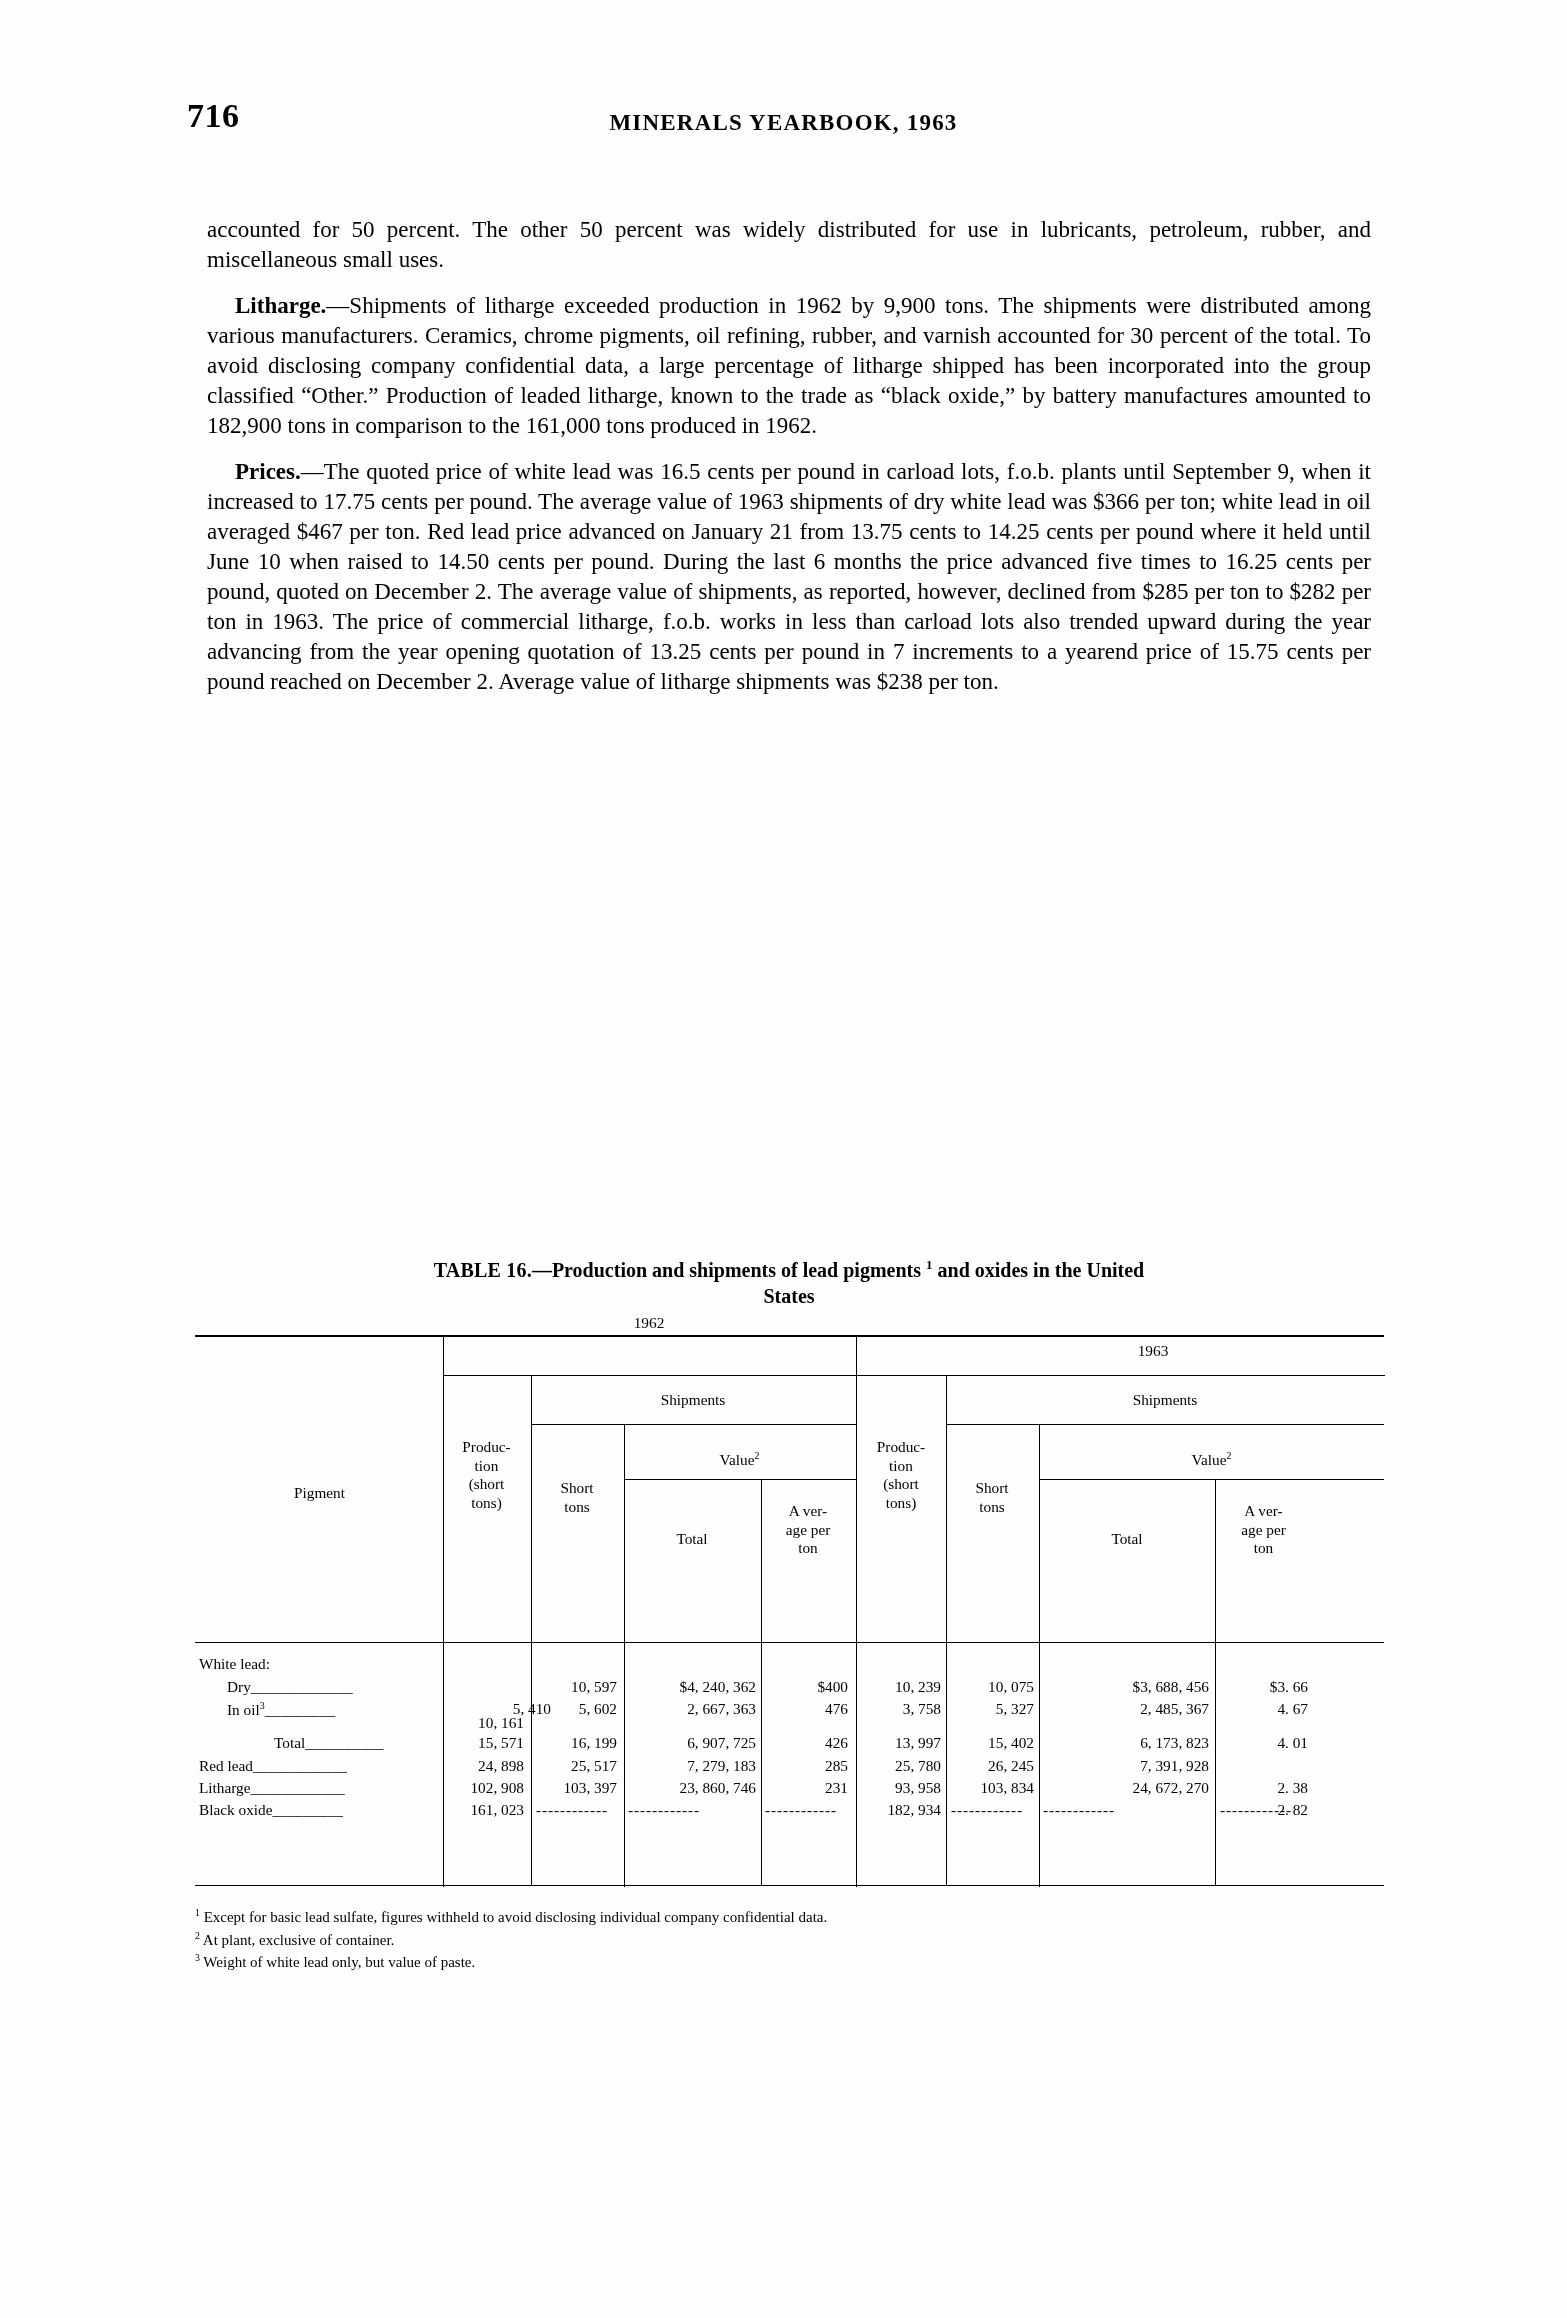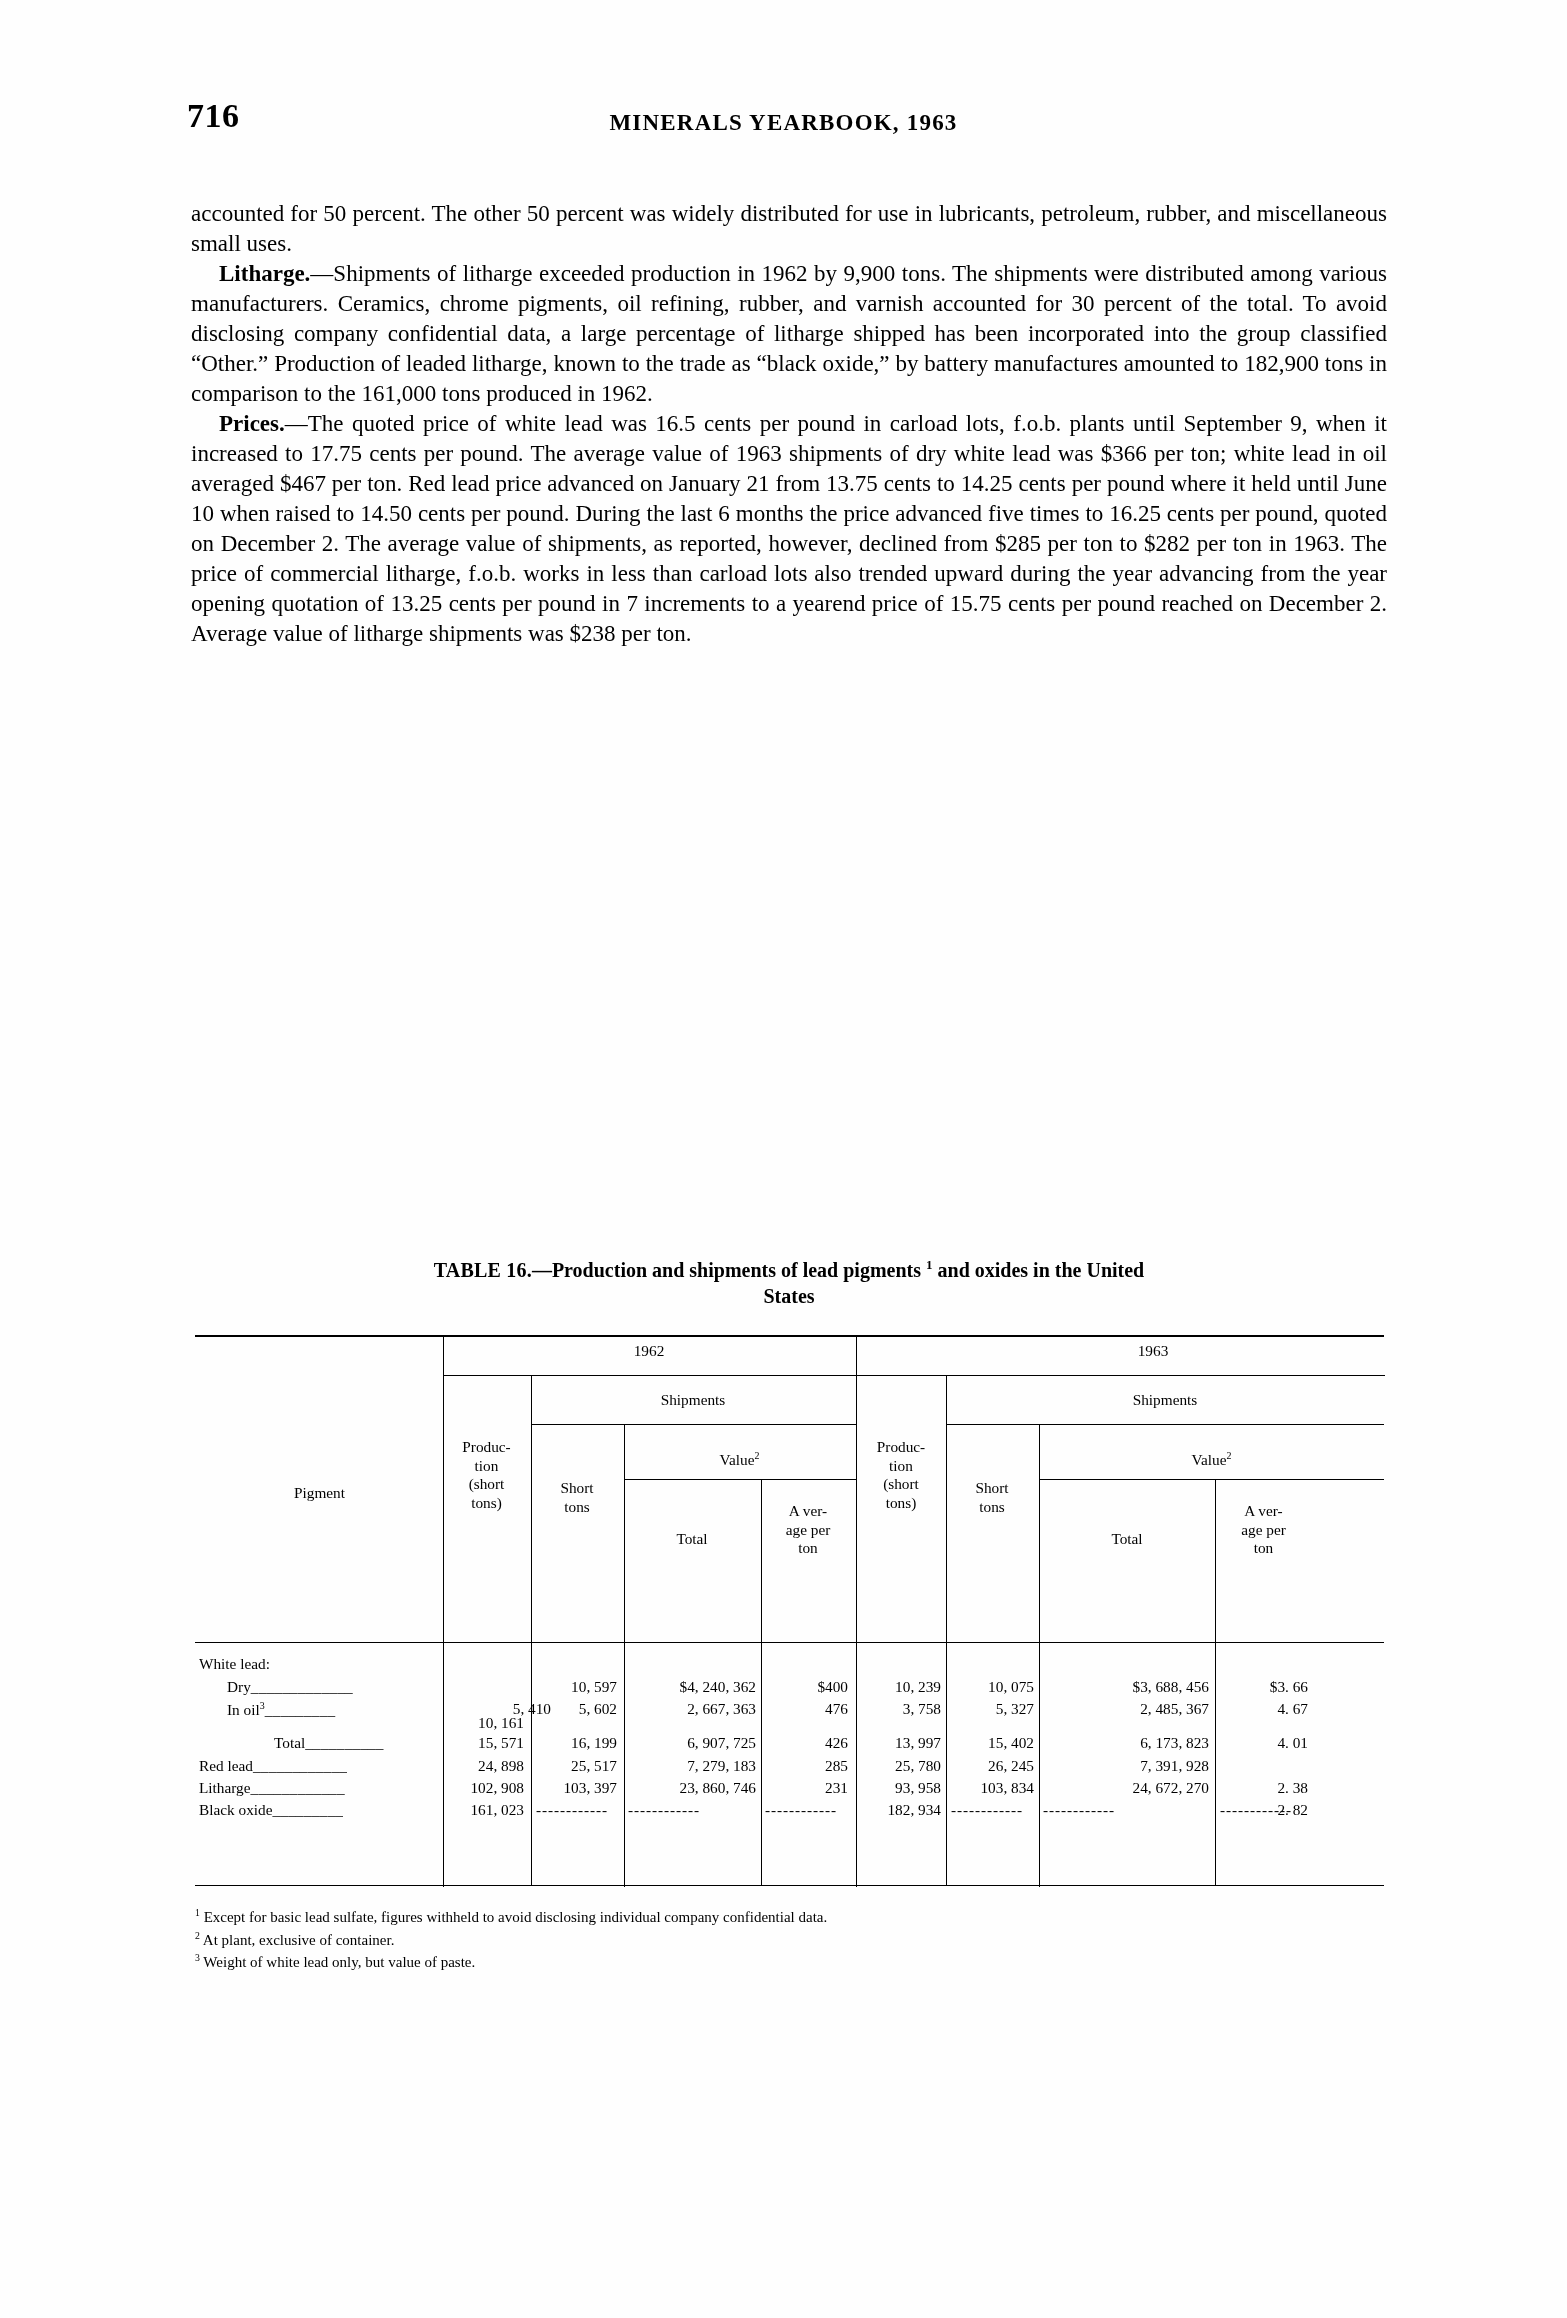--- a/index.html
+++ b/index.html
@@ -45,21 +45,21 @@
     position: absolute;
     left: 191px;
     top: 199px;
     width: 1196px;
     font-size: 23px;
     line-height: 30px;
     text-align: justify;
     text-justify: inter-word;
   }
   .body-text p {
-    margin: 0;
+    margin: 16px;
     text-indent: 0;
   }
   .body-text p.indent {
     text-indent: 28px;
   }
   .runin {
     font-weight: bold;
   }
   
   .table-caption {
@@ -183,21 +183,21 @@
 
   <div class="hrule" style="left:443px;  top:1375px; width:413px;"></div>
   <div class="hrule" style="left:856px; top:1375px; width:529px;"></div>
   <div class="hrule" style="left:531px; top:1424px; width:325px;"></div>
   <div class="hrule" style="left:946px; top:1424px; width:438px;"></div>
   <div class="hrule" style="left:624px; top:1479px; width:232px;"></div>
   <div class="hrule" style="left:1039px; top:1479px; width:345px;"></div>
 
   <div class="hcell" style="left:199px; width:241px; top:1484px;">Pigment</div>
 
-  <div class="hcell" style="left:445px; width:408px; top:1342px;">1962</div>
+  <div class="hcell" style="left:445px; width:408px; top:1314px;">1962</div>
   <div class="hcell" style="left:858px; width:524px; top:1342px;margin-left:33px;">1963</div>
 
   <div class="hcell" style="left:533px; width:320px; top:1391px;">Shipments</div>
   <div class="hcell" style="left:948px; width:434px; top:1391px;">Shipments</div>
 
   <div class="hcell" style="left:445px; width:83px; top:1438px; line-height:18.5px;">
     <span>Produc-</span><br>
     <span>tion</span><br>
     <span>(short</span><br>
     <span>tons)</span>

